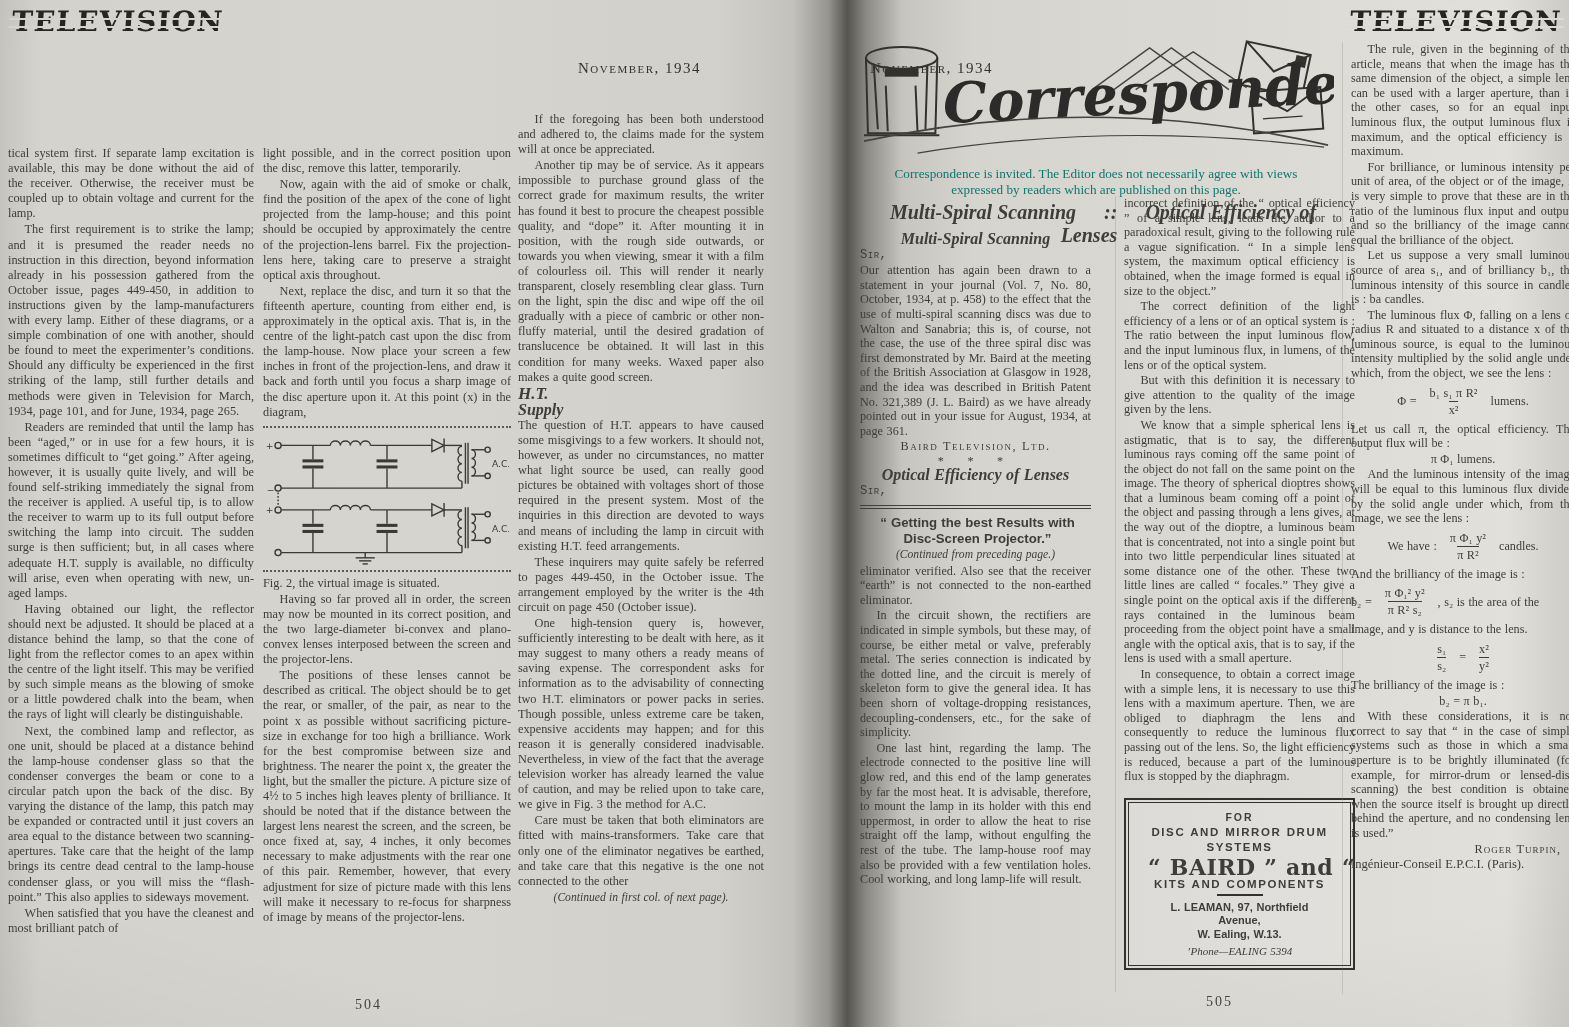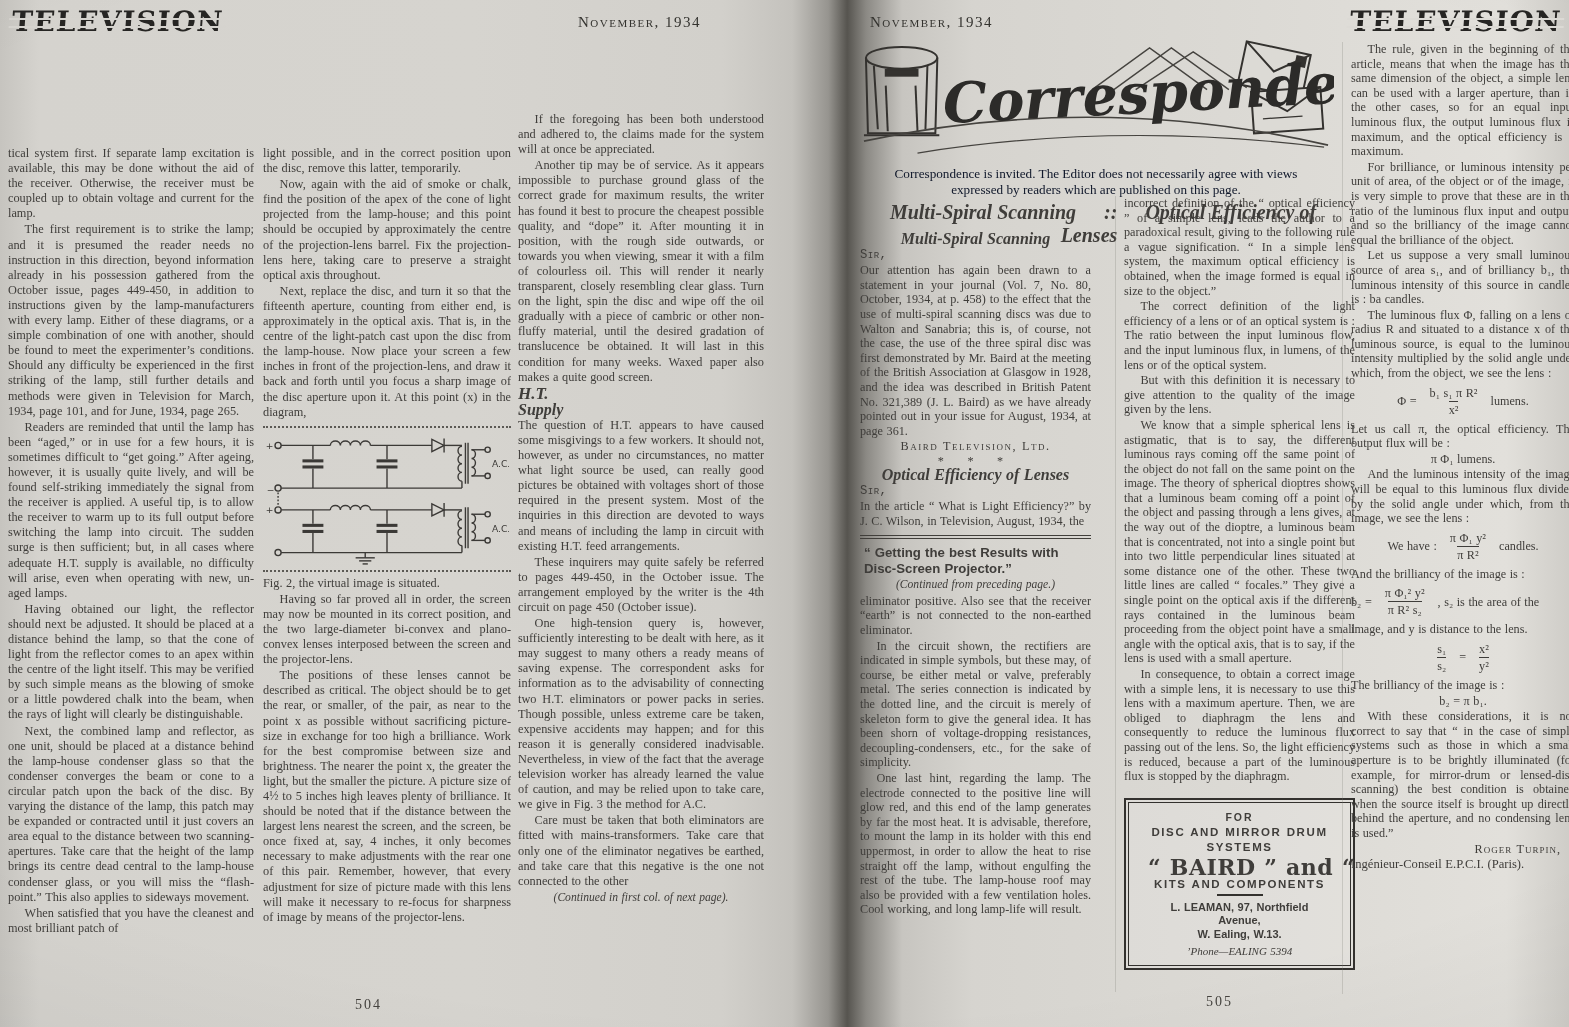--- a/index.html
+++ b/index.html
@@ -16,21 +16,21 @@
     background:radial-gradient(ellipse 120% 90% at 50% 45%, rgba(0,0,0,0) 60%, rgba(0,0,0,.10) 100%);}
   .page{position:absolute;top:0;height:1027px;}
   #left-page{left:0;width:785px;}
   #right-page{left:858px;width:711px;}
 
   
   .logo{position:absolute;font-family:"DejaVu Serif",serif;font-weight:900;
     font-size:28px;letter-spacing:1px;color:#262523;transform:skewX(-4deg);line-height:1;}
   .logo .slit{position:absolute;left:-3px;right:-3px;height:2px;background:#d5d3ce;}
   .slit.s1{top:36%;} .slit.s2{top:64%;}
-  .date{font-variant:small-caps;letter-spacing:1.5px;font-size:15px;color:#34332f;}
+  .date{font-variant:small-caps;letter-spacing:1.5px;font-size:15px;color:#34332f;margin-top:46px;}
 
   
   .col{position:absolute;overflow:hidden;text-align:justify;}
   .lcol{font-size:12.3px;line-height:15.1px;word-spacing:.5px;}
   .rcol{font-size:12.2px;line-height:14.6px;word-spacing:.5px;}
   .col p{margin:0;text-indent:1.35em;}
   .col p.noind{text-indent:0;}
   .col p + p{margin-top:1px;}
 
   #l-col1{left:8px;top:146px;width:246px;height:858px;}
@@ -45,34 +45,34 @@
   
   .h-ht{font-weight:bold;font-style:italic;font-size:17px;margin:8px 0 0;text-indent:0 !important;text-align:left;}
   .h-supply{font-weight:bold;font-style:italic;font-size:16px;margin:0 0 3px;text-indent:0 !important;text-align:left;}
   .letter-h{font-weight:bold;font-style:italic;font-size:16px;text-align:center;margin:4px 0 2px;text-indent:0 !important;}
   .sir{font-variant:small-caps;letter-spacing:.5px;text-indent:0 !important;text-align:left;font-family:Liberation Mono, monospace;}
   .sig-center{text-align:center;font-variant:small-caps;letter-spacing:1.5px;margin-top:2px;text-indent:0 !important;}
   .stars{text-align:center;letter-spacing:10px;margin:0 0 2px;text-indent:0 !important;line-height:12px;}
   .cont-note{font-style:italic;text-align:center;text-indent:0 !important;font-size:11.6px;margin-top:3px;}
   .dbl-rule{border-top:1px solid #413f3b;border-bottom:1px solid #413f3b;height:2px;margin:7px 0 6px;}
   .box-h{font-family:"Liberation Sans","DejaVu Sans",sans-serif;font-weight:bold;font-size:13.2px;
-    line-height:16px;text-indent:0 !important;text-align:left;padding-left:4px;}
+    line-height:16px;text-indent:0 !important;text-align:center;padding-left:4px;}
 
   
   .figure-block{margin:6px 0 4px;}
   .dotted-rule{border-top:2px dotted #5b5954;margin:4px 0;}
   .fig-caption{font-style:italic;font-size:11.6px;line-height:13.5px;text-align:center;text-indent:0 !important;margin:2px 0 3px;}
   .circuit{display:block;margin:2px auto;}
   .circuit path,.circuit line,.circuit polygon,.circuit circle,.circuit polyline{stroke:#3b3936;fill:none;}
   .circuit text{font-family:"DejaVu Sans",sans-serif;font-size:21px;fill:#3b3936;stroke:none;}
 
   
   #corr-art{position:absolute;left:0;top:30px;width:476px;height:136px;}
   #corr-art svg{display:block;}
-  .invite{position:absolute;left:0;top:166px;width:476px;text-align:center;font-size:13.2px;line-height:16px;color:#0f172a;}
+  .invite{position:absolute;left:0;top:166px;width:476px;text-align:center;font-size:13.2px;line-height:16px;color:#0f766e;}
   .topics{position:absolute;left:0;top:201px;width:476px;text-align:center;font-weight:bold;font-style:italic;font-size:20px;}
   .topics span{margin:0 14px;}
   #r-col4 .letterbody{margin-top:36px;}
 
   
   .formula{display:flex;align-items:center;justify-content:center;gap:8px;margin:5px 0;text-indent:0;}
   .frac{display:inline-flex;flex-direction:column;align-items:center;line-height:14px;}
   .frac .den{border-top:1px solid #3f3d3a;padding-top:1px;}
   .frac .num{padding:0 5px 1px;}
   .centerline{text-align:center;text-indent:0 !important;margin:4px 0;}
@@ -265,25 +265,24 @@
 
   <div class="col rcol" id="r-col4">
     <div class="letterbody">
       <p class="letter-h">Multi-Spiral Scanning</p>
       <p class="sir">Sir,</p>
       <p class="noind">Our attention has again been drawn to a statement in your journal (Vol. 7, No. 80, October, 1934, at p. 458) to the effect that the use of multi-spiral scanning discs was due to Walton and Sanabria; this is, of course, not the case, the use of the three spiral disc was first demonstrated by Mr. Baird at the meeting of the British Association at Glasgow in 1928, and the idea was described in British Patent No. 321,389 (J. L. Baird) as we have already pointed out in your issue for August, 1934, at page 361.</p>
       <p class="sig-center">Baird Television, Ltd.</p>
       <p class="stars">* * *</p>
       <p class="letter-h">Optical Efficiency of Lenses</p>
       <p class="sir">Sir,</p>
-      <p class="noind">In the article “ What is Light Efficiency?” by J. C. Wilson, in Television, August, 1934, the</p>
       <div class="dbl-rule"></div>
       <p class="box-h">“ Getting the best Results with Disc-Screen Projector.”</p>
       <p class="cont-note">(Continued from preceding page.)</p>
-      <p class="noind">eliminator positive.  Also see that the receiver “earth” is not connected to the non-earthed eliminator.</p>
+      <p class="noind">eliminator verified.  Also see that the receiver “earth” is not connected to the non-earthed eliminator.</p>
       <p>In the circuit shown, the rectifiers are indicated in simple symbols, but these may, of course, be either metal or valve, preferably metal.  The series connection is indicated by the dotted line, and the circuit is merely of skeleton form to give the general idea.  It has been shorn of voltage-dropping resistances, decoupling-condensers, etc., for the sake of simplicity.</p>
       <p>One last hint, regarding the lamp. The electrode connected to the positive line will glow red, and this end of the lamp generates by far the most heat.  It is advisable, therefore, to mount the lamp in its holder with this end uppermost, in order to allow the heat to rise straight off the lamp, without engulfing the rest of the tube. The lamp-house roof may also be provided with a few ventilation holes. Cool working, and long lamp-life will result.</p>
     </div>
   </div>
 
   <div class="col rcol" id="r-col5">
     <p class="noind">incorrect definition of the “ optical efficiency ” of a simple lens, leads the author to a paradoxical result, giving to the following rule a vague signification.  “ In a simple lens system, the maximum optical efficiency is obtained, when the image formed is equal in size to the object.”</p>
     <p>The correct definition of the light efficiency of a lens or of an optical system is : The ratio between the input luminous flow, and the input luminous flux, in lumens, of the lens or of the optical system.</p>
     <p>But with this definition it is necessary to give attention to the quality of the image given by the lens.</p>
     <p>We know that a simple spherical lens is astigmatic, that is to say, the different luminous rays coming off the same point of the object do not fall on the same point on the image. The theory of spherical dioptres shows that a luminous beam coming off a point of the object and passing through a lens gives, at the way out of the dioptre, a luminous beam that is concentrated, not into a single point but into two little perpendicular lines situated at some distance one of the other.  These two little lines are called “ focales.”  They give a single point on the optical axis if the different rays contained in the luminous beam proceeding from the object point have a small angle with the optical axis, that is to say, if the lens is used with a small aperture.</p>

